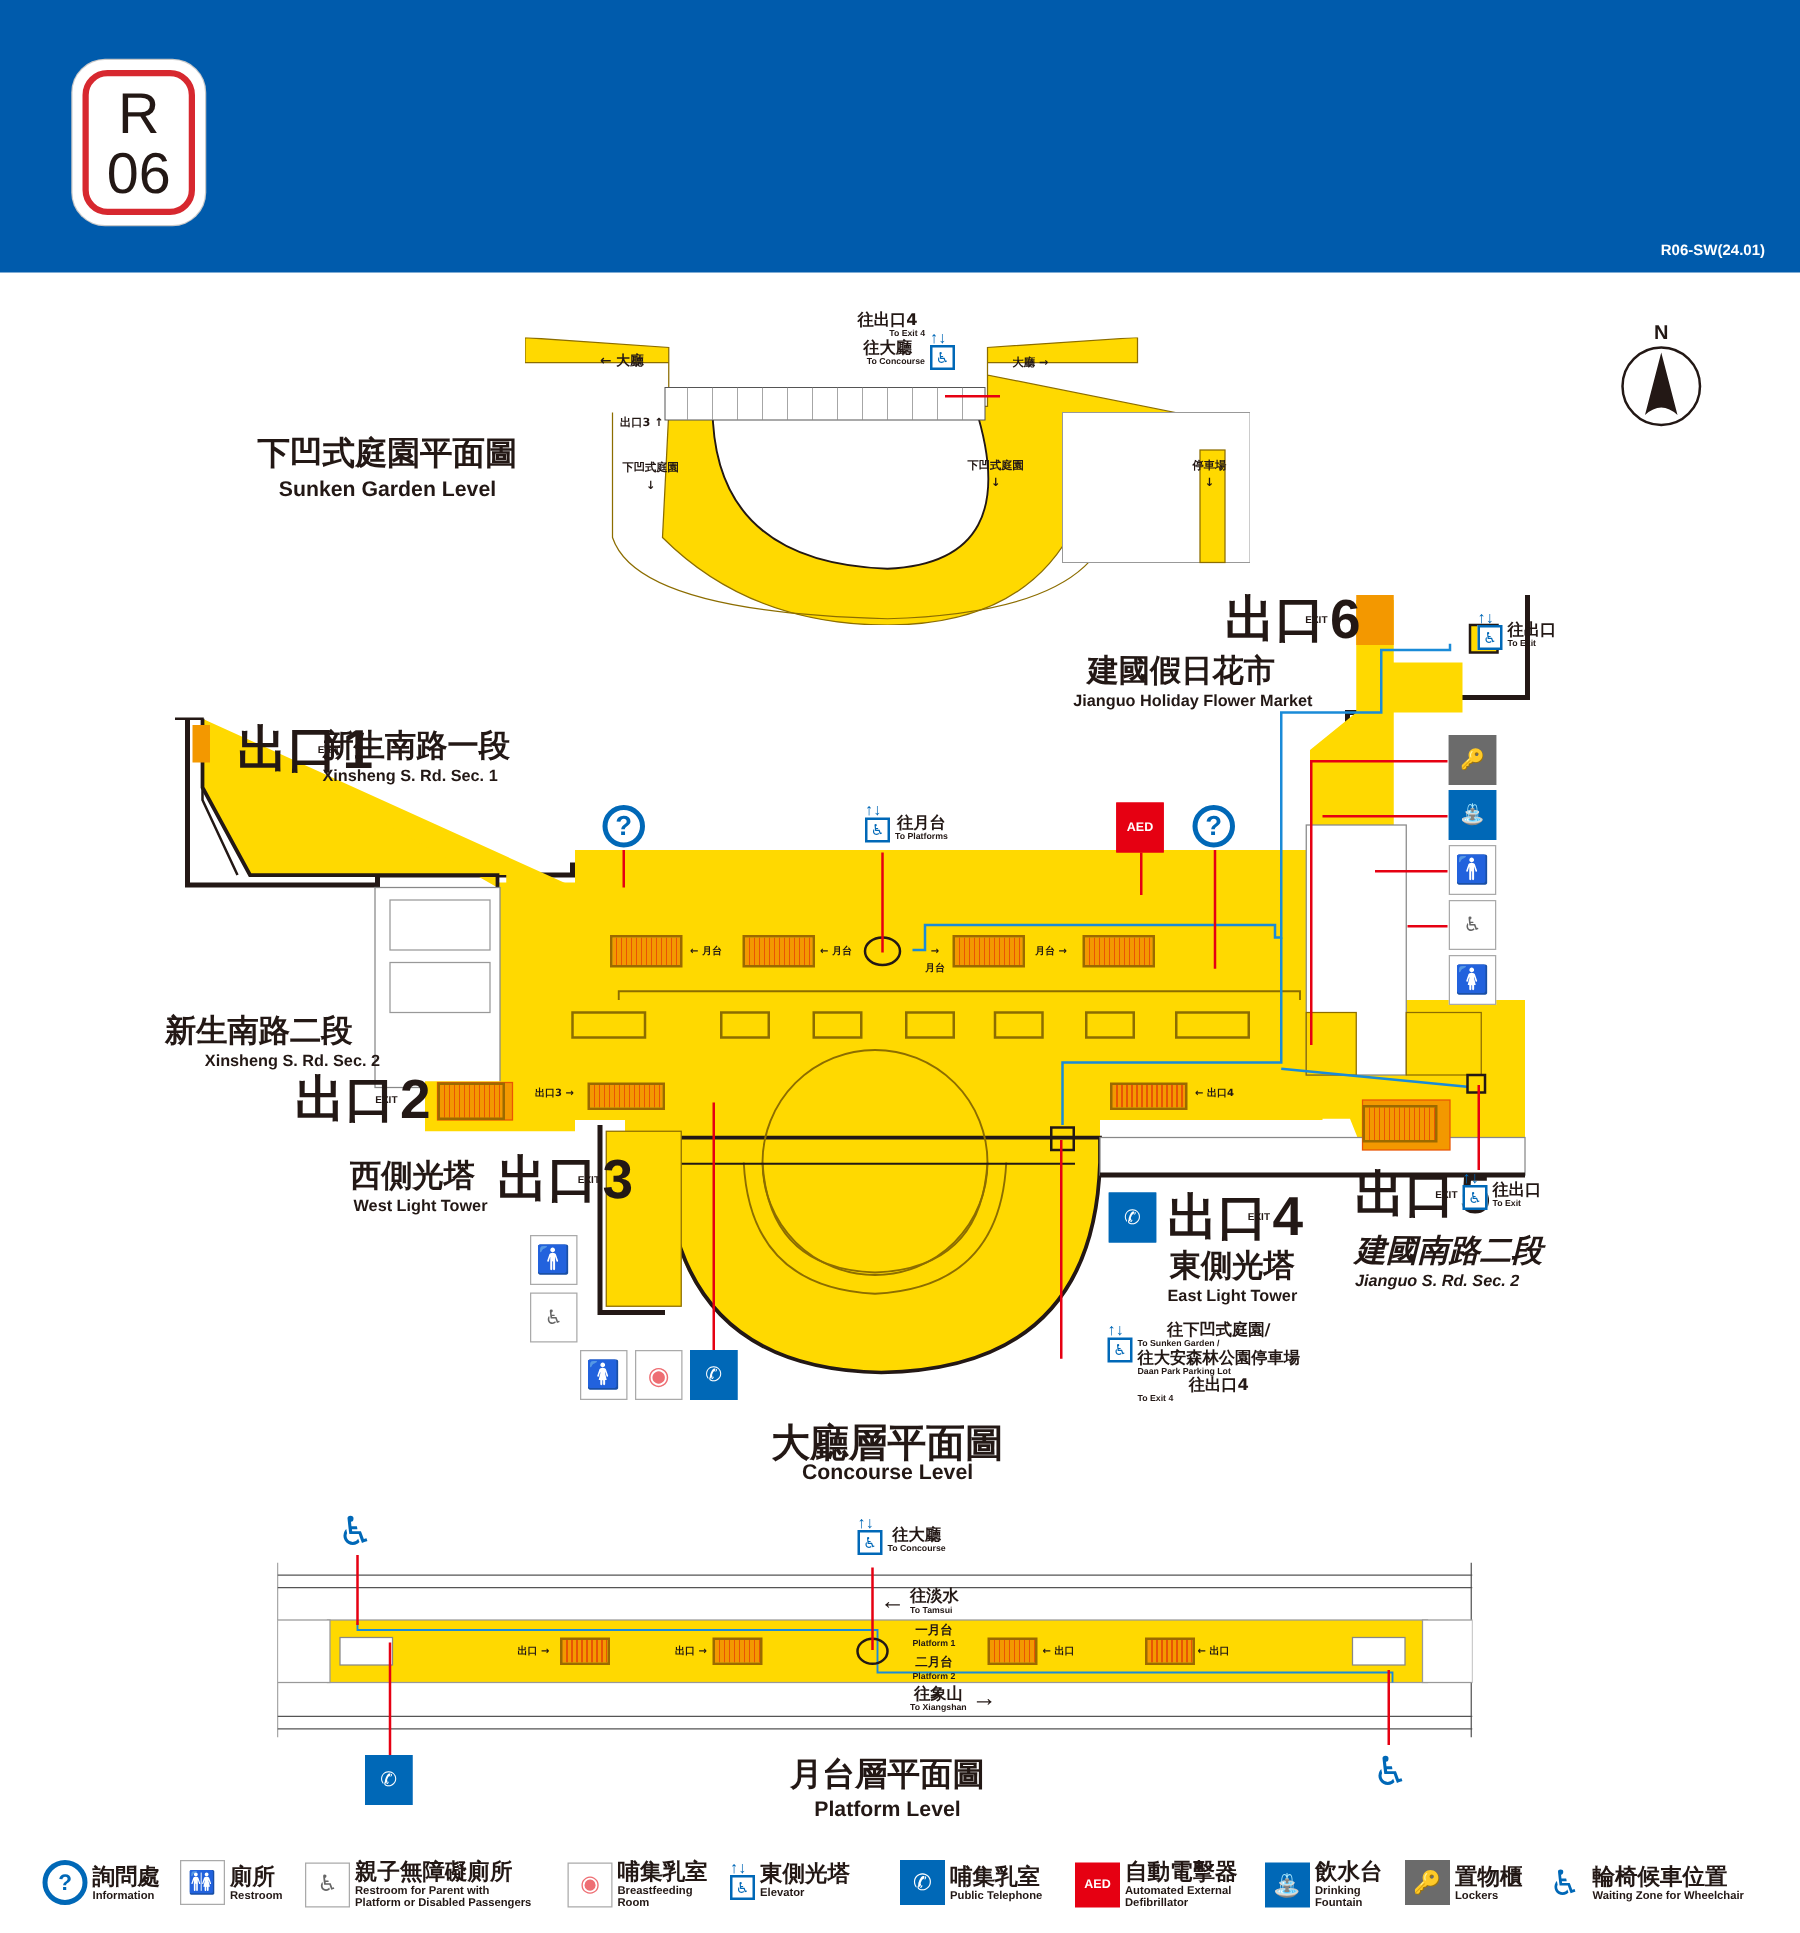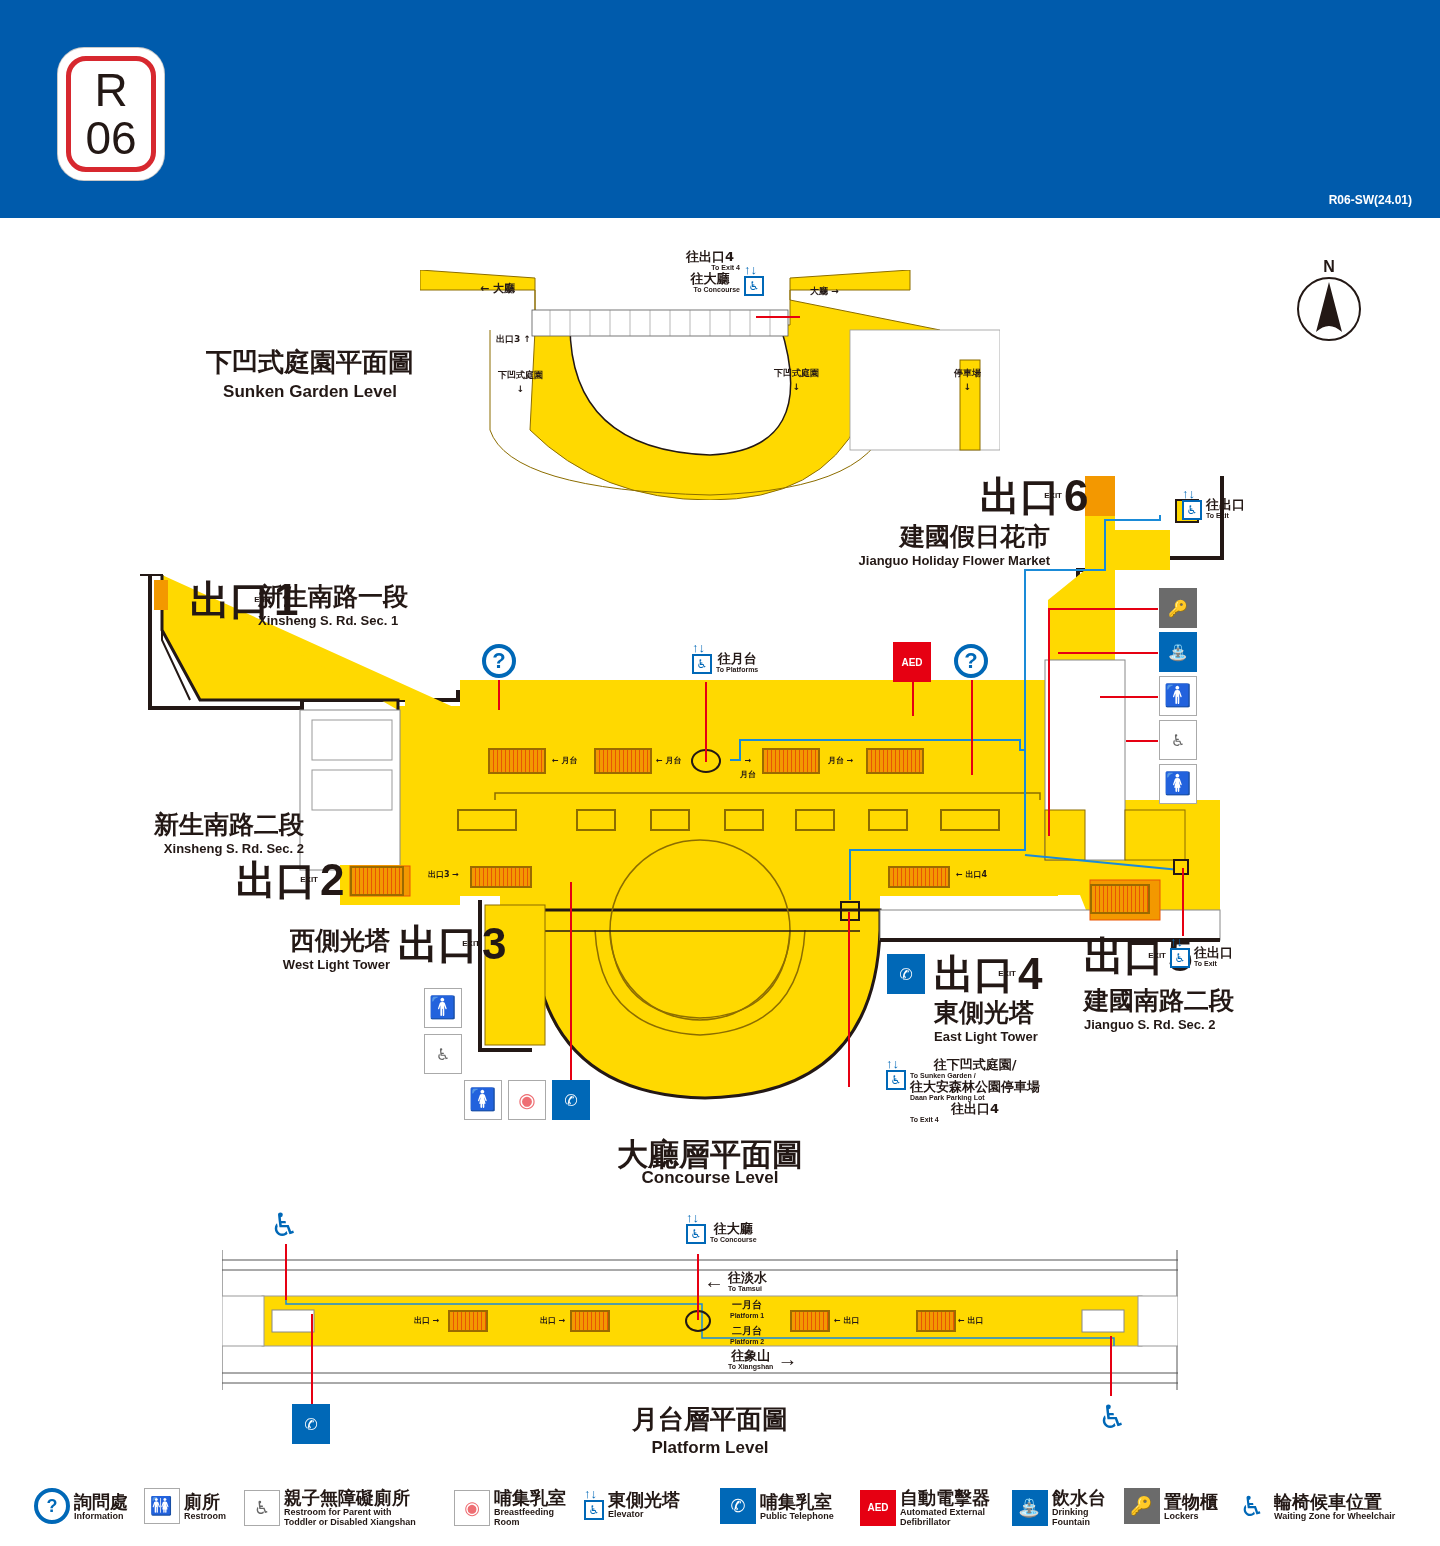--- a/index.html
+++ b/index.html
@@ -11,21 +11,21 @@
   .title-en { position: absolute; left: 198px; top: 136px; font-size: 44px; font-weight: bold; color: #fff; letter-spacing: -0.5px; }
   .code { position: absolute; right: 28px; top: 193px; font-size: 12px; font-weight: bold; color: #fff; }
 
   .abs { position: absolute; }
   .lvl-zh { font-weight: bold; font-family: "DejaVu Sans", sans-serif; color: #231815; text-align: center; }
   .lvl-en { font-weight: bold; color: #231815; text-align: center; }
   .exit-num { font-weight: bold; color: #231815; display: flex; align-items: flex-end; }
   .exit-glyph { font-size: 40px; font-family: "DejaVu Sans", sans-serif; font-weight: bold; line-height: 40px; position: relative; }
   .exit-glyph small { position: absolute; right: -2px; bottom: 0; font-size: 8px; background: transparent; font-family: "Liberation Sans", sans-serif; }
   .exit-n { font-size: 44px; line-height: 40px; margin-left: 4px; font-family: "Liberation Sans", sans-serif; }
-  .place-zh { font-size: 25px; font-weight: bold; font-family: "DejaVu Sans", sans-serif; white-space: nowrap; }
+  .place-zh { font-size: 25px; font-weight: bold; font-family: "DejaVu Sans", sans-serif; white-space: nowrap; text-align: center; }
   .place-en { font-size: 13px; font-weight: bold; white-space: nowrap; }
 
   .icon-box { position: absolute; width: 38px; height: 40px; display: flex; align-items: center; justify-content: center; border: 1px solid #aaa; background: #fff; }
   .icon-blue { background: #0068b7; border-color: #0068b7; color: #fff; }
   .icon-grey { background: #6b6b6b; border-color: #6b6b6b; color: #fff; }
   .icon-red { background: #e60012; border-color: #e60012; color: #fff; }
   .q-icon { position: absolute; width: 34px; height: 34px; border: 4px solid #0068b7; border-radius: 50%; color: #0068b7; font-size: 22px; font-weight: bold; display: flex; align-items: center; justify-content: center; background: #fff; }
   .elev-ico { width: 20px; height: 20px; border: 2px solid #0068b7; color: #0068b7; font-size: 12px; display: flex; align-items: center; justify-content: center; background: #fff; }
   .arrows { color: #0068b7; font-size: 13px; font-weight: bold; line-height: 12px; }
   .small-zh { font-size: 13px; font-weight: bold; font-family: "DejaVu Sans", sans-serif; line-height: 14px; white-space: nowrap; text-align: center; }
@@ -227,21 +227,21 @@
   <div class="place-zh">東側光塔</div>
   <div class="place-en">East Light Tower</div>
 </div>
 
 <div class="abs" style="left:1084px;top:936px;">
   <div class="exit-num">
       <span class="exit-glyph"><span>出口</span><small>EXIT</small></span>
       <span class="exit-n">5</span>
     </div>
 </div>
-<div class="abs" style="left:1084px;top:984px;">
+<div class="abs" style="left:1084px;top:984px;font-style:italic;">
   <div class="place-zh">建國南路二段</div>
   <div class="place-en">Jianguo S. Rd. Sec. 2</div>
 </div>
 
 <div class="abs" style="left:980px;top:476px;">
   <div class="exit-num">
       <span class="exit-glyph"><span>出口</span><small>EXIT</small></span>
       <span class="exit-n">6</span>
     </div>
 </div>
@@ -412,21 +412,21 @@
     <div>
         <div class="leg-zh">廁所</div>
         <div class="leg-en">Restroom</div>
       </div>
   </div>
   <div class="leg-item" style="left:244px;">
     <div class="leg-ico" style="border:1px solid #aaa;color:#666;">♿</div>
     <div>
         <div class="leg-zh">親子無障礙廁所</div>
         <div class="leg-en">Restroom for Parent with</div>
-        <div class="leg-en">Toddler or Disabled Xiangshan</div>
+        <div class="leg-en">Platform or Disabled Passengers</div>
       </div>
   </div>
   <div class="leg-item" style="left:454px;">
     <div class="leg-ico" style="border:1px solid #aaa;color:#ee6e73;">◉</div>
     <div>
         <div class="leg-zh">哺集乳室</div>
         <div class="leg-en">Breastfeeding</div>
         <div class="leg-en">Room</div>
       </div>
   </div>

